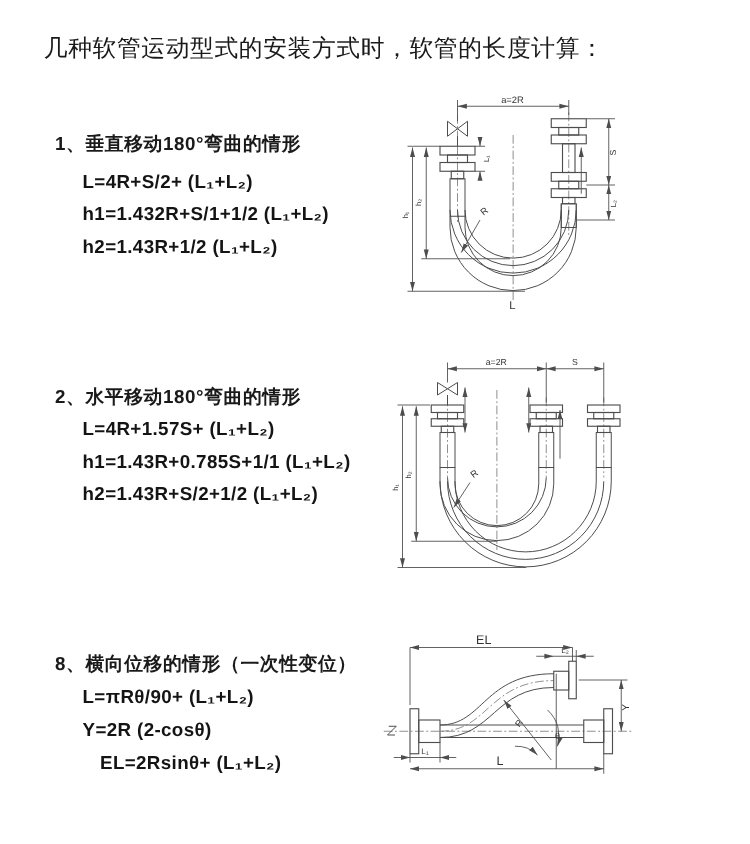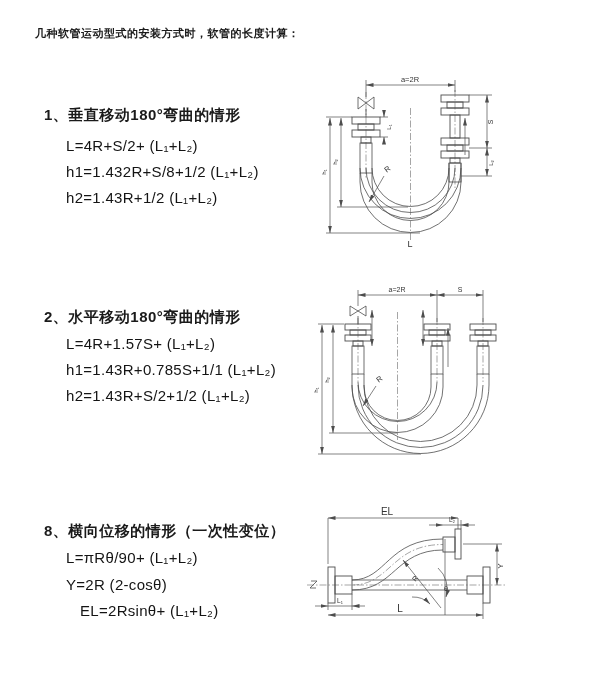--- a/index.html
+++ b/index.html
@@ -1,37 +1,37 @@
 <!DOCTYPE html>
 <html><head>
 <meta charset="utf-8">
 <style>
   html,body{margin:0;padding:0;background:#ffffff;}
   body{width:600px;height:675px;position:relative;overflow:hidden;
        font-family:"Liberation Sans","DejaVu Sans",sans-serif;color:#1a1a1a;}
   .abs{position:absolute;white-space:nowrap;}
-  .doc-title{font-size:11px;font-weight:700;letter-spacing:0.5px;}
+  .doc-title{font-size:19px;font-weight:400;letter-spacing:0.5px;}
   .sec-heading{font-size:15px;font-weight:700;letter-spacing:0.5px;text-align:center;}
-  .formula{font-size:15px;font-weight:400;letter-spacing:0.3px;color:#141414;}
+  .formula{font-size:15px;font-weight:700;letter-spacing:0.3px;color:#141414;}
   .diagram{position:absolute;}
   svg{display:block;}
   svg text{font-family:"Liberation Sans","DejaVu Sans",sans-serif;fill:#333;}
   .ln{stroke:#4d4d4d;stroke-width:0.8;fill:none;}
   .ln2{stroke:#4d4d4d;stroke-width:0.9;fill:none;}
   .dim{stroke:#4d4d4d;stroke-width:0.7;fill:none;}
   .cl{stroke:#6a6a6a;stroke-width:0.6;fill:none;stroke-dasharray:7 2 1.5 2;}
 </style>
 </head>
 <body>
 
 <div class="abs doc-title" style="left:35px;top:26px">几种软管运动型式的安装方式时，软管的长度计算：</div>
 
 <div class="abs sec-heading" style="left:44px;top:106px">1、垂直移动180°弯曲的情形</div>
 <div class="abs formula" style="left:66px;top:137px">L=4R+S/2+ (L₁+L₂)</div>
-<div class="abs formula" style="left:66px;top:163px">h1=1.432R+S/8+1/2 (L₁+L₂)</div>
+<div class="abs formula" style="left:66px;top:163px">h1=1.432R+S/1+1/2 (L₁+L₂)</div>
 <div class="abs formula" style="left:66px;top:189px">h2=1.43R+1/2 (L₁+L₂)</div>
 
 <div class="abs sec-heading" style="left:44px;top:308px">2、水平移动180°弯曲的情形</div>
 <div class="abs formula" style="left:66px;top:335px">L=4R+1.57S+ (L₁+L₂)</div>
 <div class="abs formula" style="left:66px;top:361px">h1=1.43R+0.785S+1/1 (L₁+L₂)</div>
 <div class="abs formula" style="left:66px;top:387px">h2=1.43R+S/2+1/2 (L₁+L₂)</div>
 
 <div class="abs sec-heading" style="left:44px;top:522px">8、横向位移的情形（一次性变位）</div>
 <div class="abs formula" style="left:66px;top:549px">L=πRθ/90+ (L₁+L₂)</div>
 <div class="abs formula" style="left:66px;top:576px">Y=2R (2-cosθ)</div>

